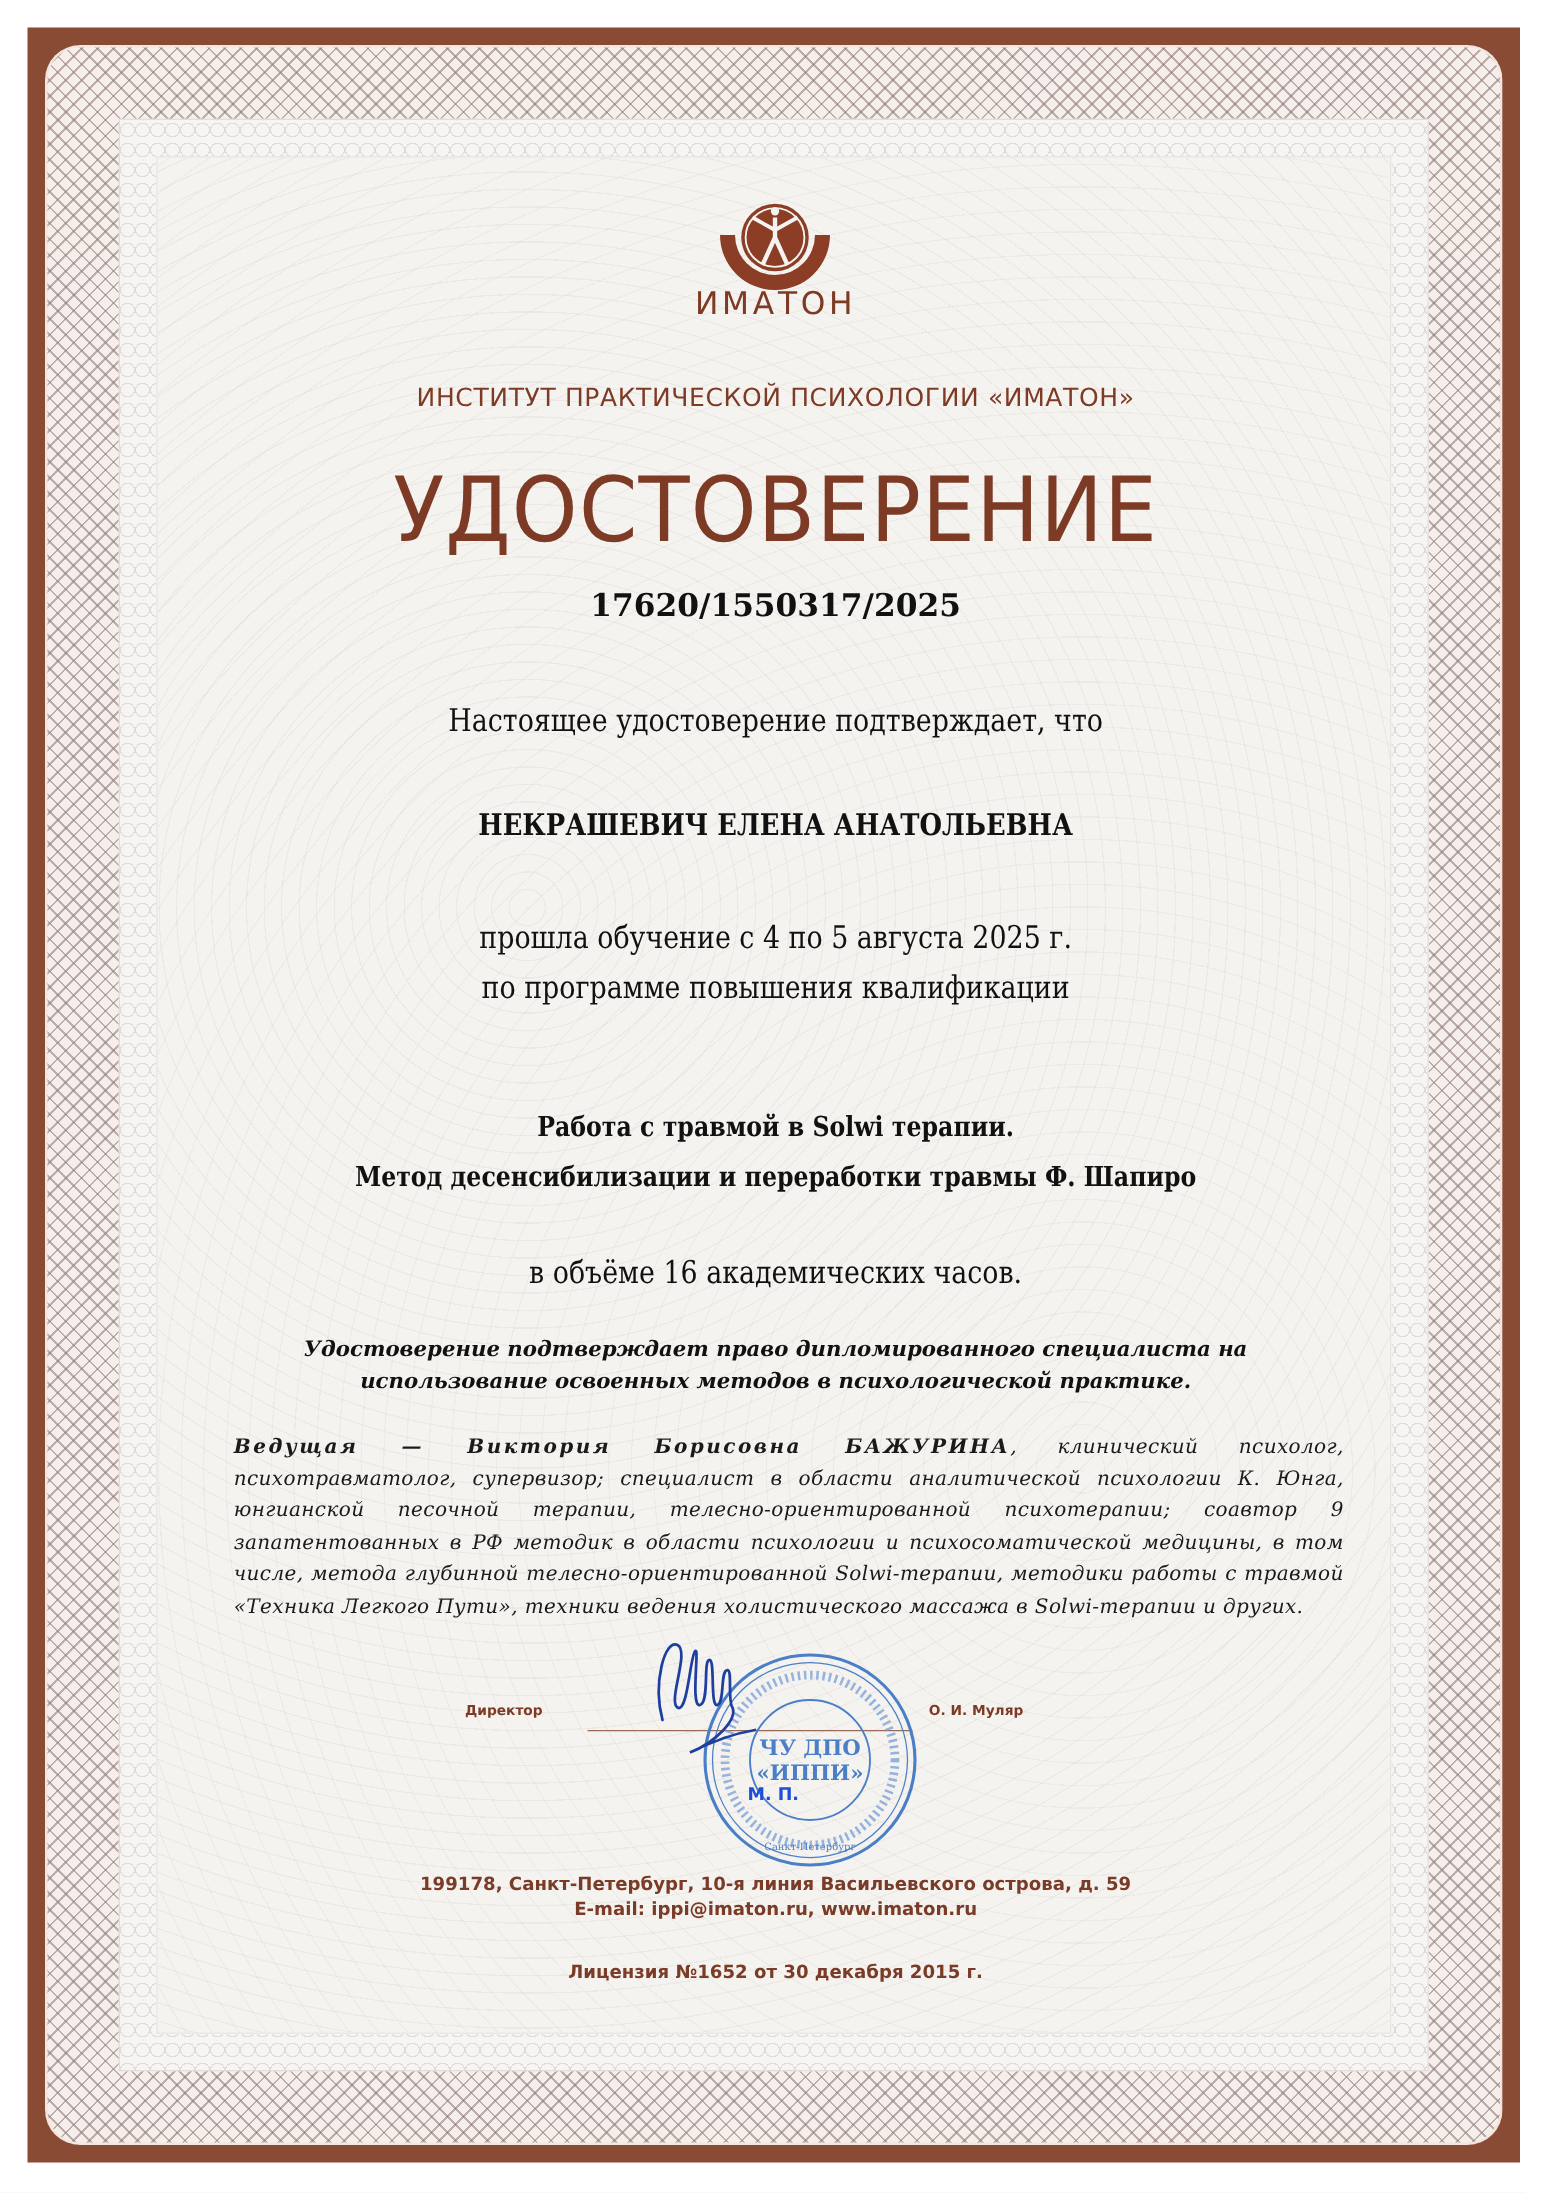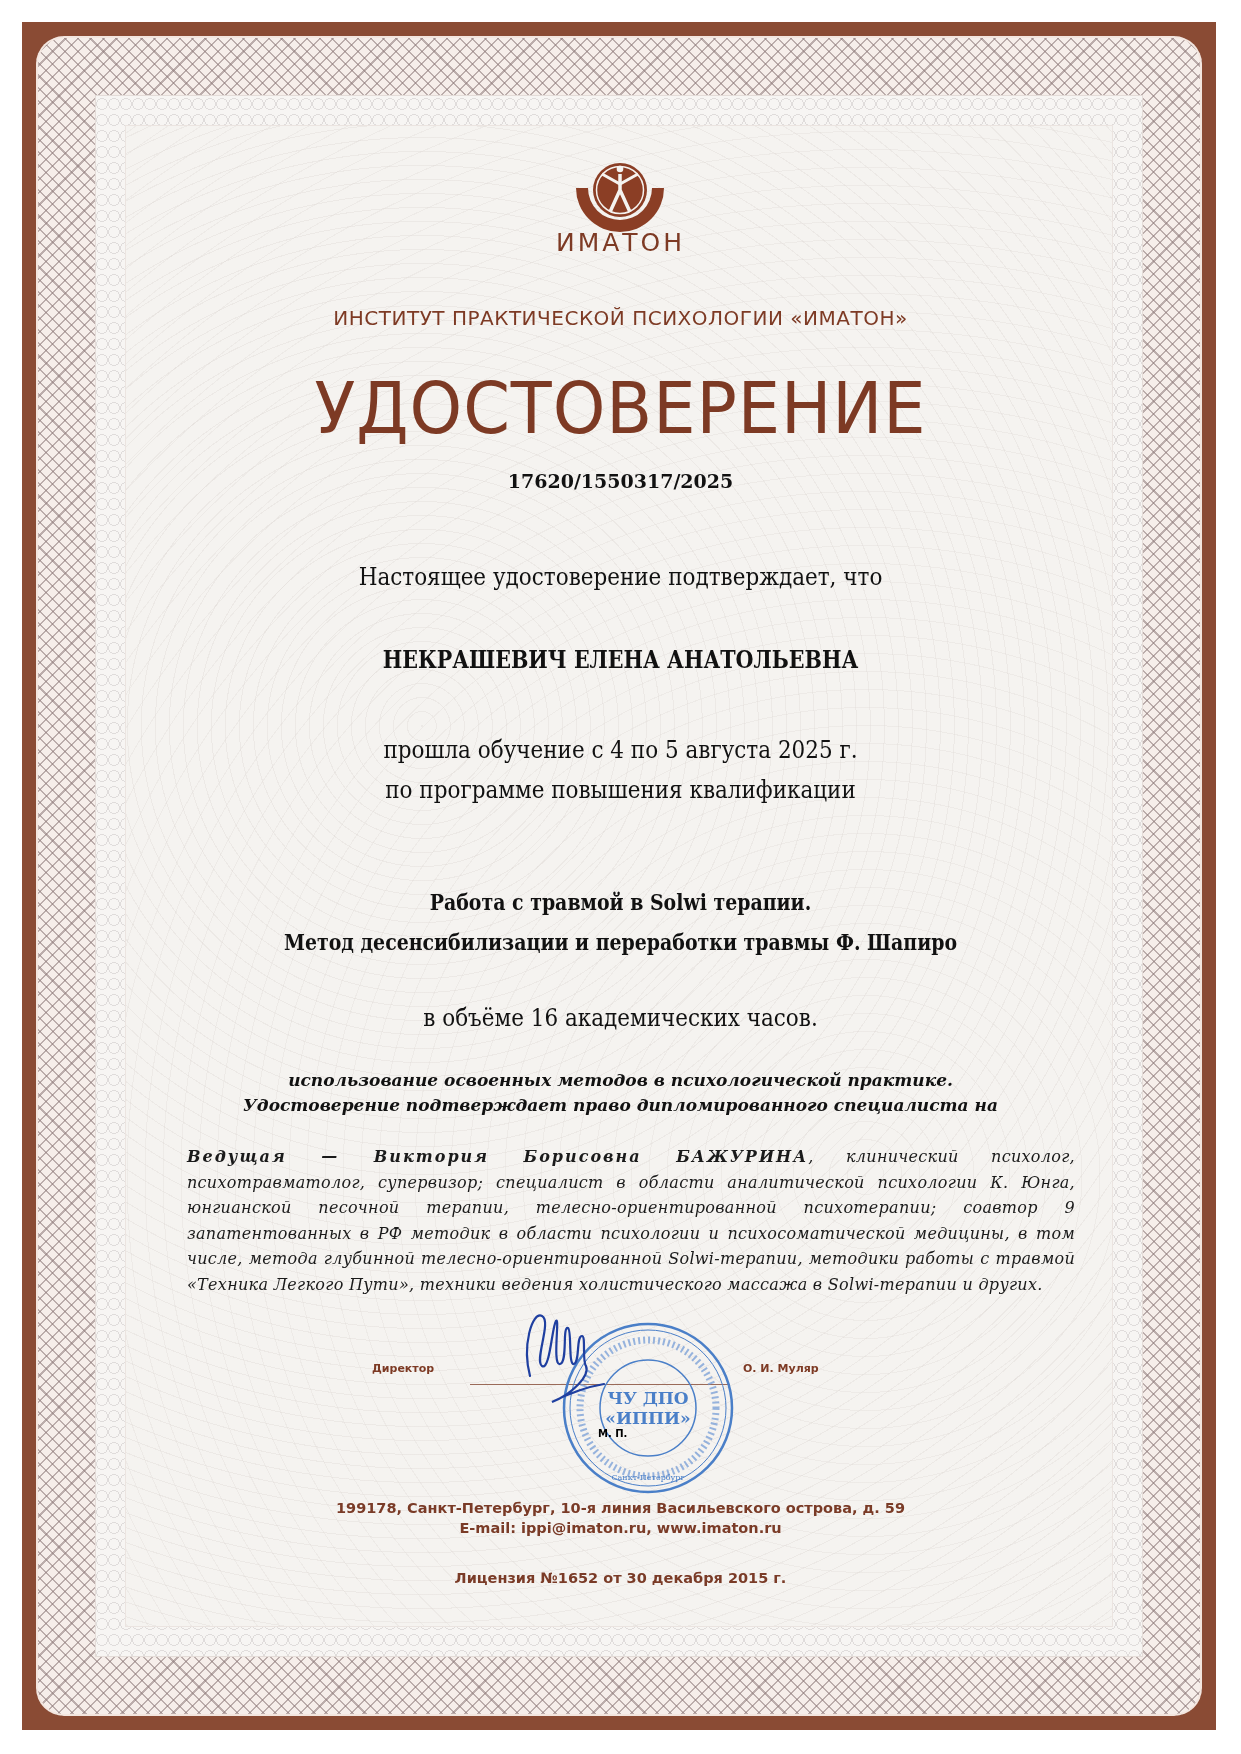--- a/index.html
+++ b/index.html
@@ -42,39 +42,39 @@
 
   .logo { position: absolute; left: 572px; top: 160px; width: 96px; height: 72px; }
   .brand-name { top: 228px; font-family: "DejaVu Sans", sans-serif; font-size: 25px; letter-spacing: 3px; }
   .since { top: 265px; font-family: "DejaVu Serif", serif; font-size: 9px; letter-spacing: 1px; color: #8a5a48; }
   .since .rule { display: inline-block; width: 18px; height: 1px; background: #8a5a48; vertical-align: middle; margin: 0 8px; }
   .institute { top: 306px; font-family: "DejaVu Sans", sans-serif; font-size: 20px; letter-spacing: 0.5px; }
   .doc-title {
     top: 368px; font-family: "DejaVu Sans", sans-serif; font-size: 72px; font-weight: normal;
     letter-spacing: 1px; transform: scaleX(0.93); transform-origin: center; line-height: 80px;
   }
-  .doc-number { top: 470px; font-size: 19px; font-weight: bold; color: #111; }
+  .doc-number { top: 470px; font-size: 25px; font-weight: bold; color: #111; }
   .confirm-line { top: 562px; font-size: 25px; color: #111; transform: scaleX(0.86); }
   .recipient { top: 645px; font-size: 24px; font-weight: bold; color: #111; transform: scaleX(0.86); }
   .period { top: 730px; font-size: 25px; color: #111; line-height: 40px; transform: scaleX(0.86); }
   .program { top: 882px; font-size: 22px; font-weight: bold; color: #111; line-height: 40px; transform: scaleX(0.86); }
   .hours { top: 1003px; font-size: 25px; color: #111; transform: scaleX(0.86); }
   .rights { top: 1068px; font-size: 17px; font-weight: bold; font-style: italic; color: #111; line-height: 25px; }
   .lecturer {
     position: absolute; left: 187px; top: 1144px; width: 888px;
     font-size: 16px; font-style: italic; color: #1a1a1a; line-height: 25.5px; text-align: justify;
     letter-spacing: 0.3px;
   }
   .lecturer b { letter-spacing: 2px; }
 
   .sig-label { position: absolute; top: 1362px; font-family: "DejaVu Sans", sans-serif; font-weight: bold; font-size: 11px; color: #7d3a24; }
   .sig-line { position: absolute; left: 470px; top: 1384px; width: 260px; height: 1px; background: #9a6a58; }
   .stamp { position: absolute; left: 560px; top: 1320px; width: 176px; height: 176px; }
   .signature { position: absolute; left: 512px; top: 1306px; width: 100px; height: 100px; }
-  .mp { position: absolute; left: 598px; top: 1428px; font-family: "DejaVu Sans", sans-serif; font-weight: bold; font-size: 10px; color: #000000; }
+  .mp { position: absolute; left: 598px; top: 1428px; font-family: "DejaVu Sans", sans-serif; font-weight: bold; font-size: 14px; color: #1d4ed8; }
 
   .footer { font-family: "DejaVu Sans", sans-serif; font-weight: bold; color: #7a3b27; }
   .addr { top: 1498px; font-size: 14.5px; line-height: 20px; }
   .license { top: 1570px; font-size: 14.5px; }
 </style>
 </head>
 <body>
 
 <div class="page">
   <div class="lace"></div>
@@ -108,22 +108,22 @@
   </div>
 
   <div class="center program">
     <div>Работа с травмой в Solwi терапии.</div>
     <div>Метод десенсибилизации и переработки травмы Ф. Шапиро</div>
   </div>
 
   <div class="center hours">в объёме 16 академических часов.</div>
 
   <div class="center rights">
+    <div>Удостоверение подтверждает право дипломированного специалиста на</div>
     <div>использование освоенных методов в психологической практике.</div>
-    <div>Удостоверение подтверждает право дипломированного специалиста на</div>
   </div>
 
   <div class="lecturer"><b>Ведущая — Виктория Борисовна БАЖУРИНА</b><span>, клинический психолог, психотравматолог, супервизор; специалист в области аналитической психологии К. Юнга, юнгианской песочной терапии, телесно-ориентированной психотерапии; соавтор 9 запатентованных в РФ методик в области психологии и психосоматической медицины, в том числе, метода глубинной телесно-ориентированной Solwi-терапии, методики работы с травмой «Техника Легкого Пути», техники ведения холистического массажа в Solwi-терапии и других.</span></div>
 
   <div class="sig-label" style="left:372px">Директор</div>
   <div class="sig-line"></div>
   <div class="sig-label" style="left:743px">О. И. Муляр</div>
 
   <svg class="stamp" viewBox="0 0 176 176">
     <circle cx="88" cy="88" r="84" fill="none" stroke="#4a7fc8" stroke-width="2.5"></circle>

